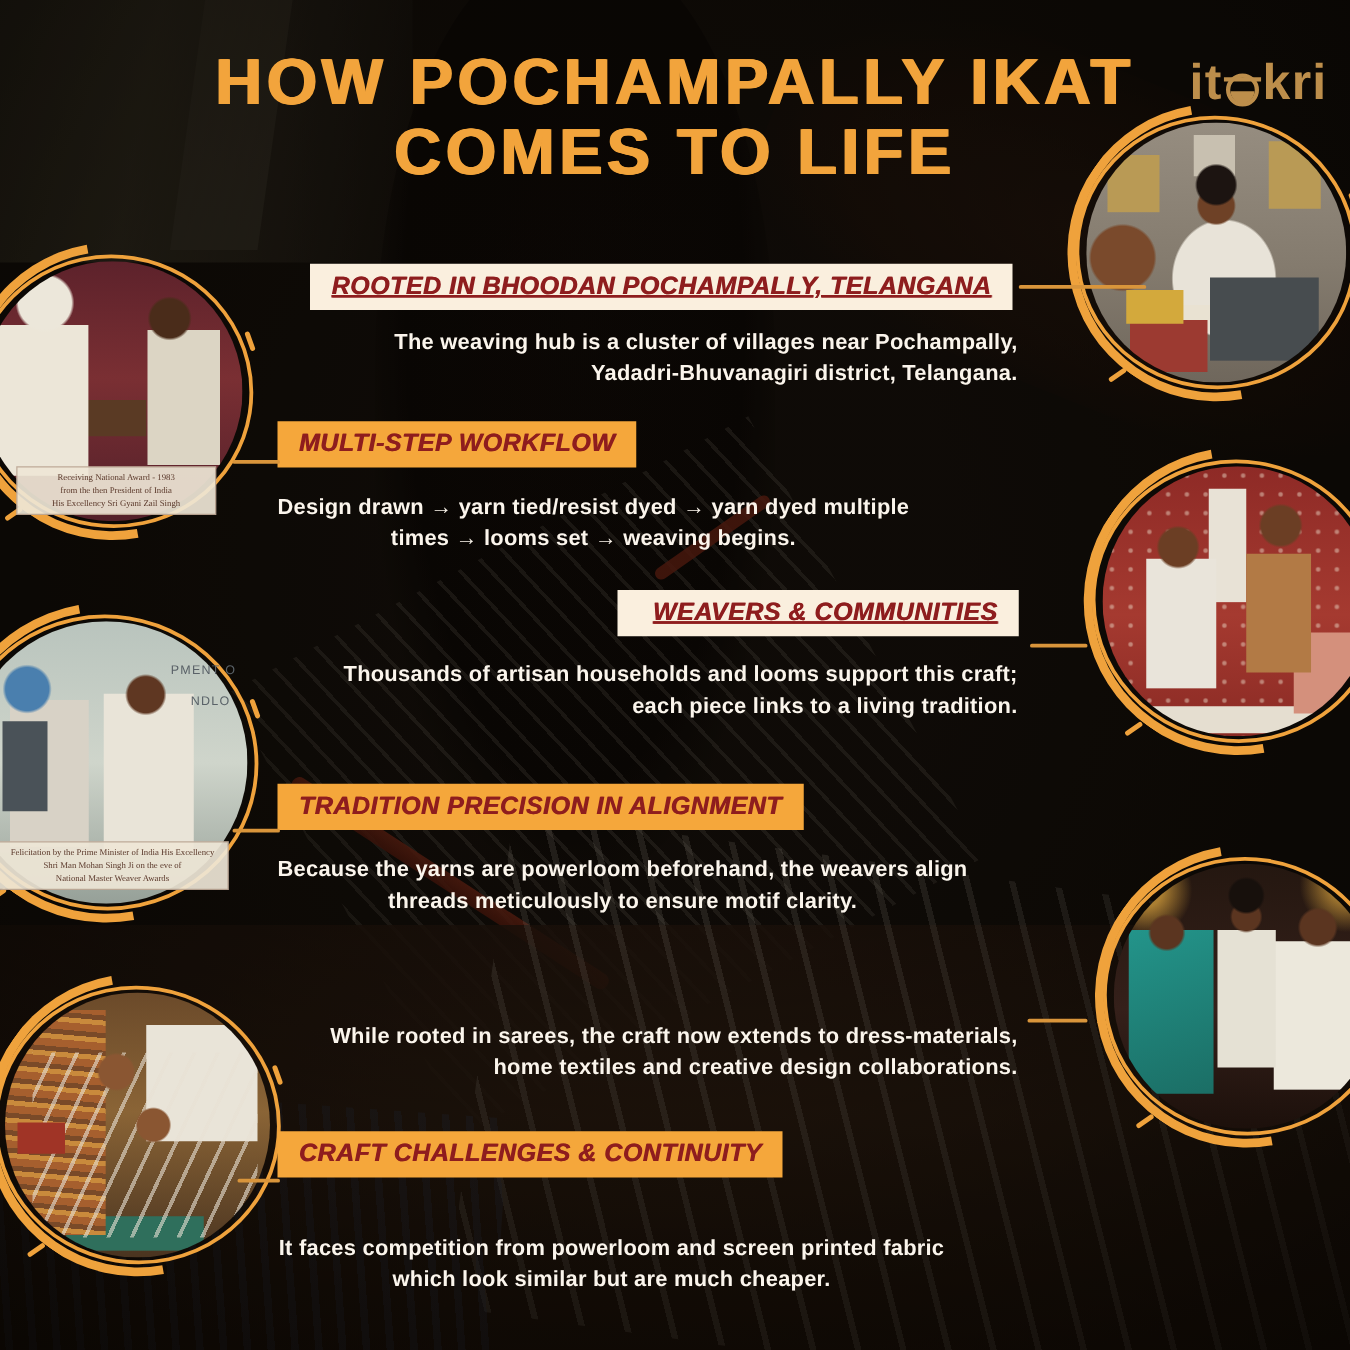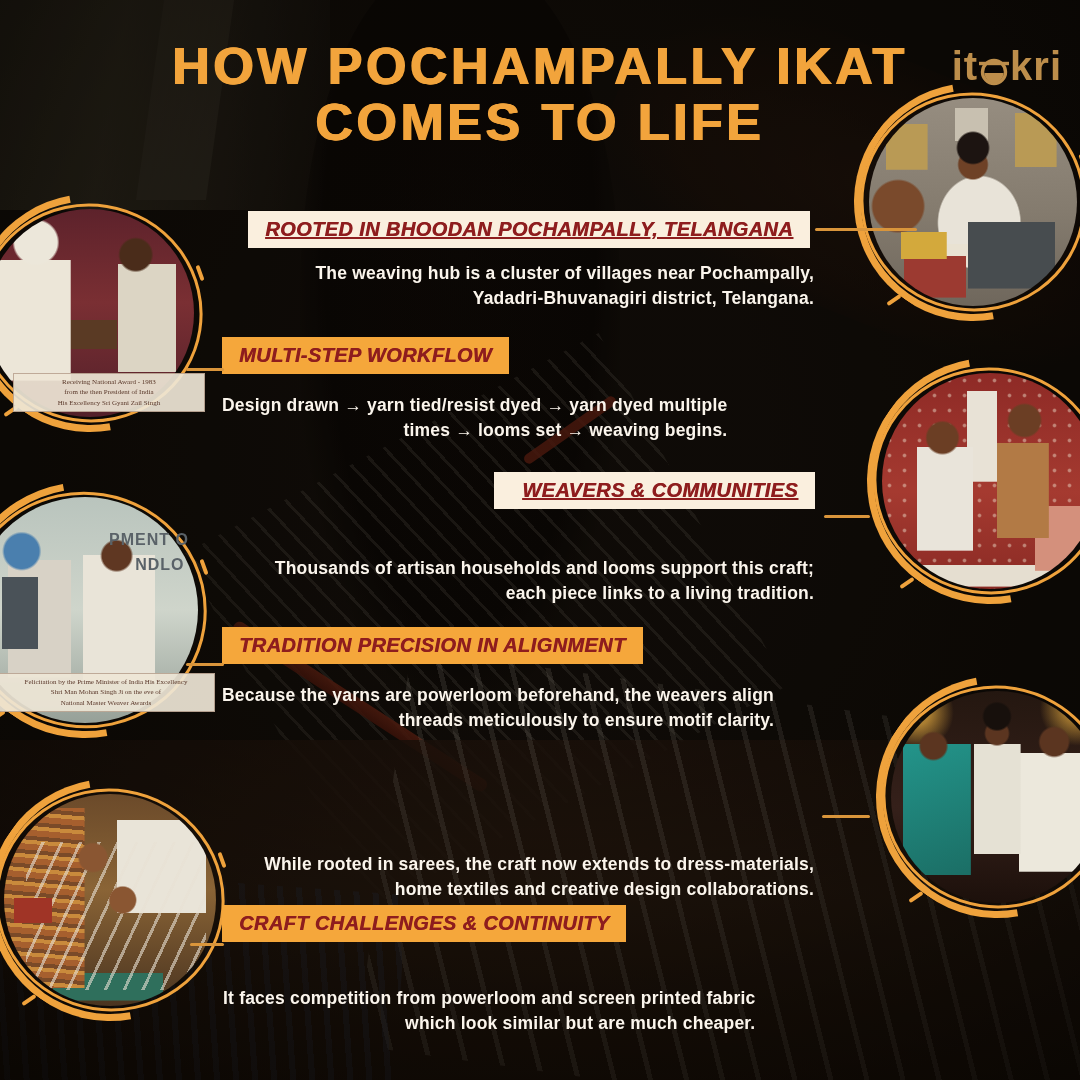--- a/index.html
+++ b/index.html
@@ -51,26 +51,26 @@
   #h2{left:222px;top:337px;}
   #h3{right:265px;top:472px;padding-left:28px;}
   #h4{left:222px;top:627px;}
   #h5{right:270px;top:765px;}
   #h6{left:222px;top:905px;}
 
   
   .body-text{position:absolute;z-index:6;white-space:pre-line;
     font-weight:700;font-size:17.5px;line-height:1.4;letter-spacing:.2px;color:var(--body_text);}
   .body-text.r{text-align:right;right:266px;}
-  .body-text.l{text-align:right;}
+  .body-text.l{text-align:center;}
   #b1{top:261px;}
   #b2{left:222px;top:393px;}
-  #b3{top:556px;margin-left:38px;}
+  #b3{top:527px;margin-left:38px;}
   #b4{left:222px;top:683px;}
-  #b5{top:816px;margin-top:36px;}
+  #b5{top:816px;}
   #b6{left:223px;top:957px;margin-top:29px;}
 
   
   .connector{position:absolute;height:3px;background:var(--connector);z-index:7;border-radius:2px;}
   #cn1{left:815px;top:228px;width:102px;}
   #cn2{left:186px;top:368px;width:38px;}
   #cn3{left:824px;top:515px;width:46px;}
   #cn4{left:186px;top:663px;width:38px;}
   #cn5{left:822px;top:815px;width:48px;}
   #cn6{left:190px;top:943px;width:34px;}
@@ -155,24 +155,24 @@
     linear-gradient(#a03426,#a03426) 6% 56%/18% 12% no-repeat,
     repeating-linear-gradient(115deg,transparent 0 14px,rgba(232,225,212,.6) 14px 17px) 70% 75%/85% 70% no-repeat,
     repeating-linear-gradient(5deg,#a65f2e 0 6px,#c98a3c 6px 10px,#7a4a28 10px 14px) 0% 45%/38% 85% no-repeat,
     linear-gradient(#e9e4d8,#e9e4d8) 92% 22%/42% 44% no-repeat,
     linear-gradient(#2f6f5c,#2f6f5c) 48% 97%/52% 13% no-repeat,
     linear-gradient(180deg,#6b4a2a 0%,#8a6436 45%,#4a3420 100%);}
 
   
   .photo-caption{position:absolute;z-index:2;text-align:center;white-space:pre-line;
     font-family:"Liberation Serif",serif;font-size:7px;line-height:1.45;color:#5a382a;
-    background:rgba(238,230,214,.92);padding:3px 20px;border:1px solid rgba(120,80,60,.4);}
+    background:rgba(238,230,214,.92);padding:3px 4px;border:1px solid rgba(120,80,60,.4);}
   #c2 .photo-caption{left:13%;top:79%;width:72%;}
   #c4 .photo-caption{left:11%;top:78%;width:78%;}
-  .banner-frag{position:absolute;z-index:2;font-weight:700;color:#5a6268;font-size:16px;letter-spacing:1px;}
+  .banner-frag{position:absolute;z-index:2;font-weight:400;color:#5a6268;font-size:10px;letter-spacing:1px;}
   #c4 .f1{right:4%;top:15%;}
   #c4 .f2{right:6%;top:26%;}
 </style>
 </head>
 <body>
 
 <div class="page">
 
   <div class="bg">
     <div class="bg-top-wall"></div>

